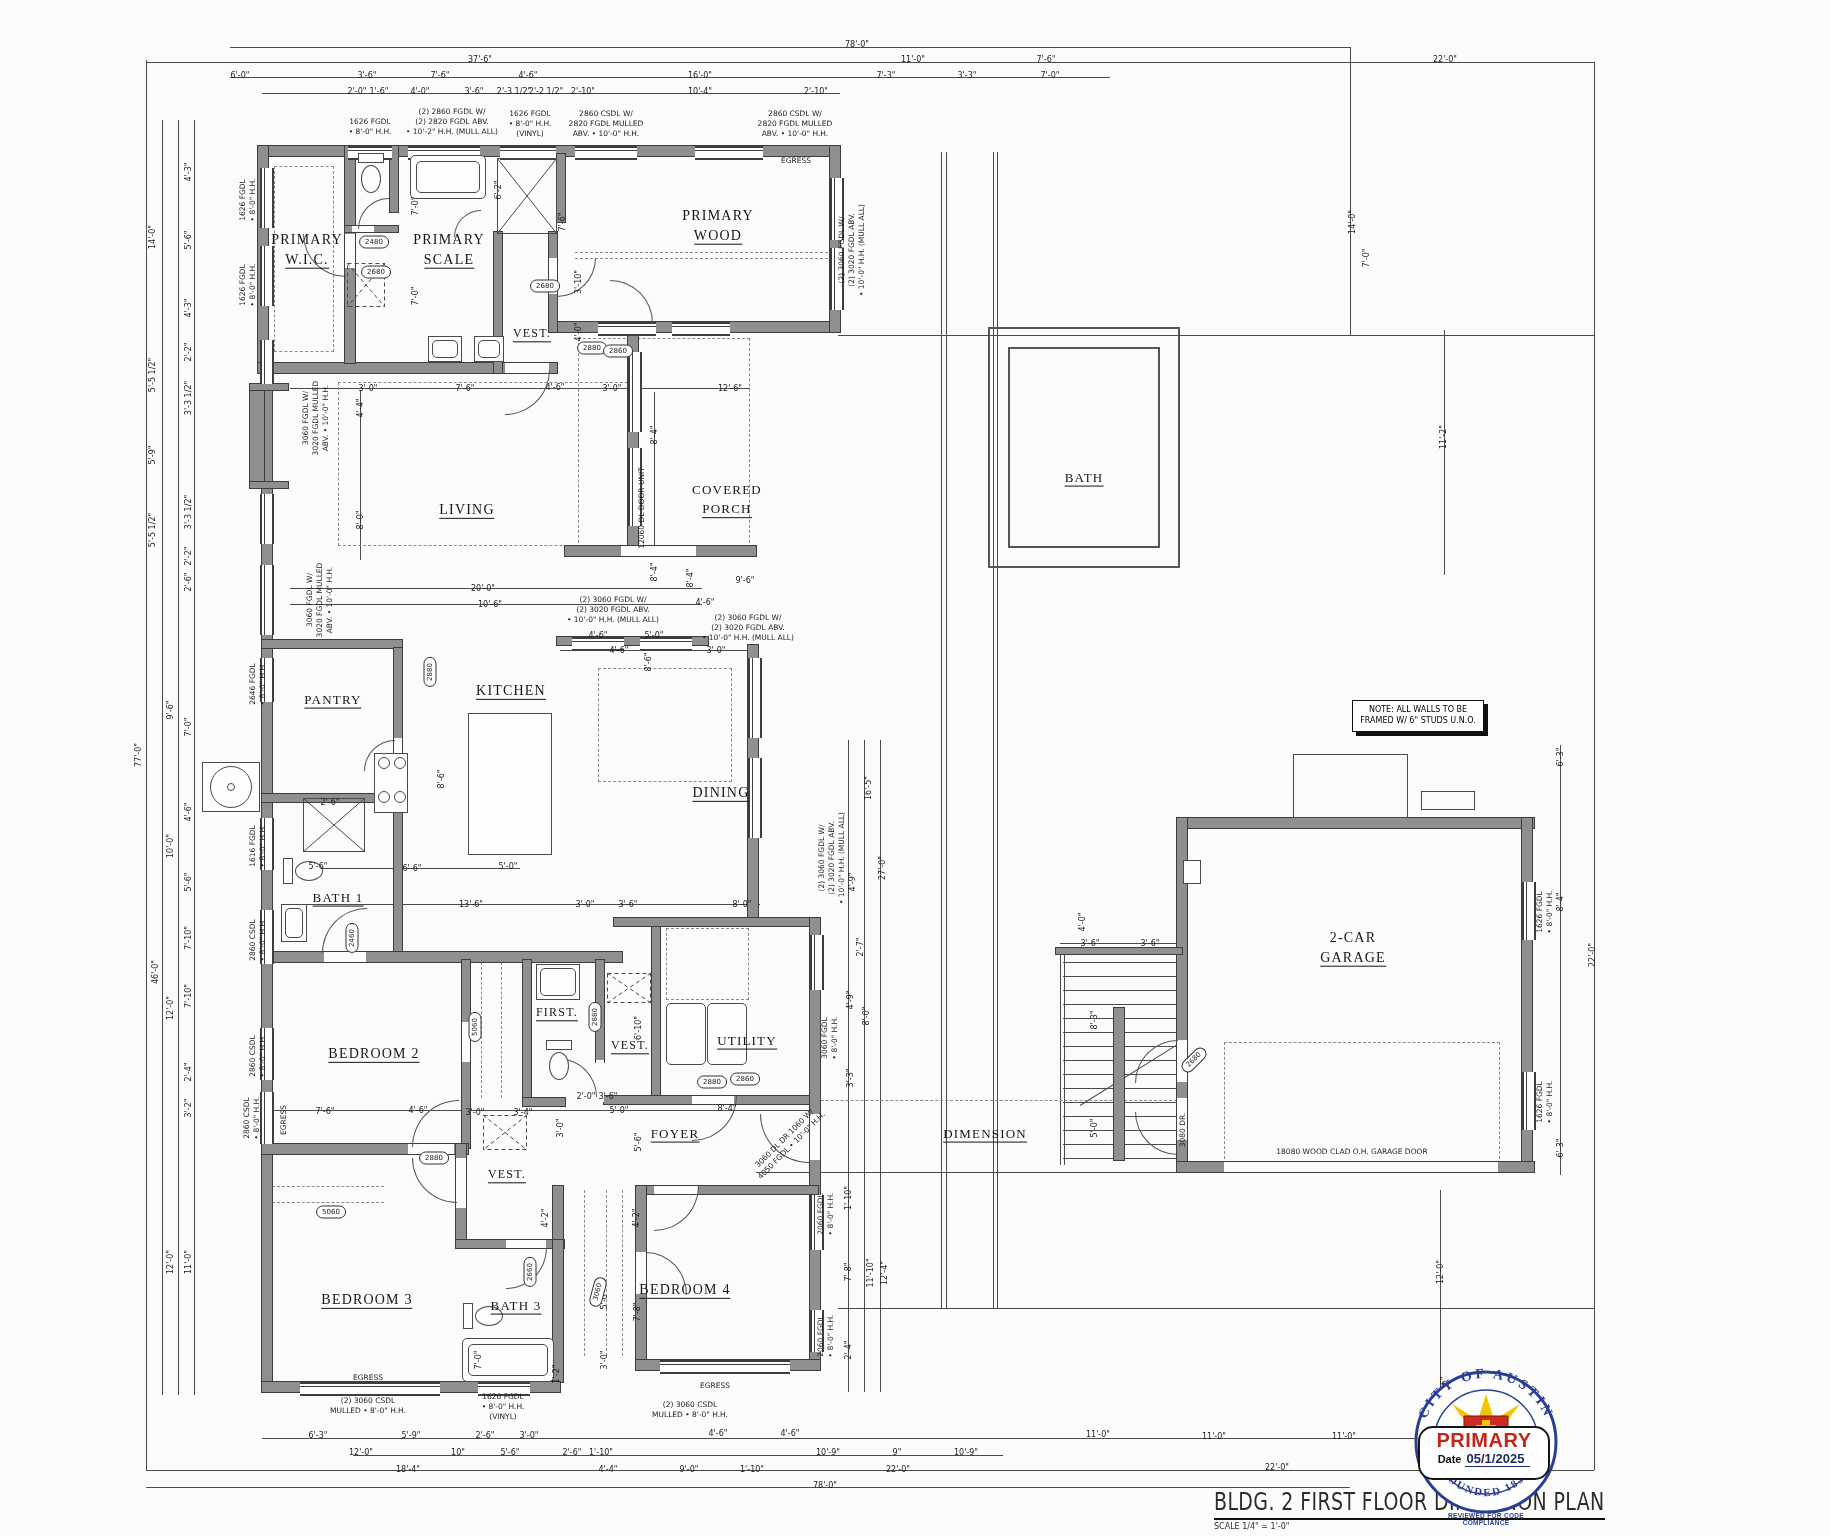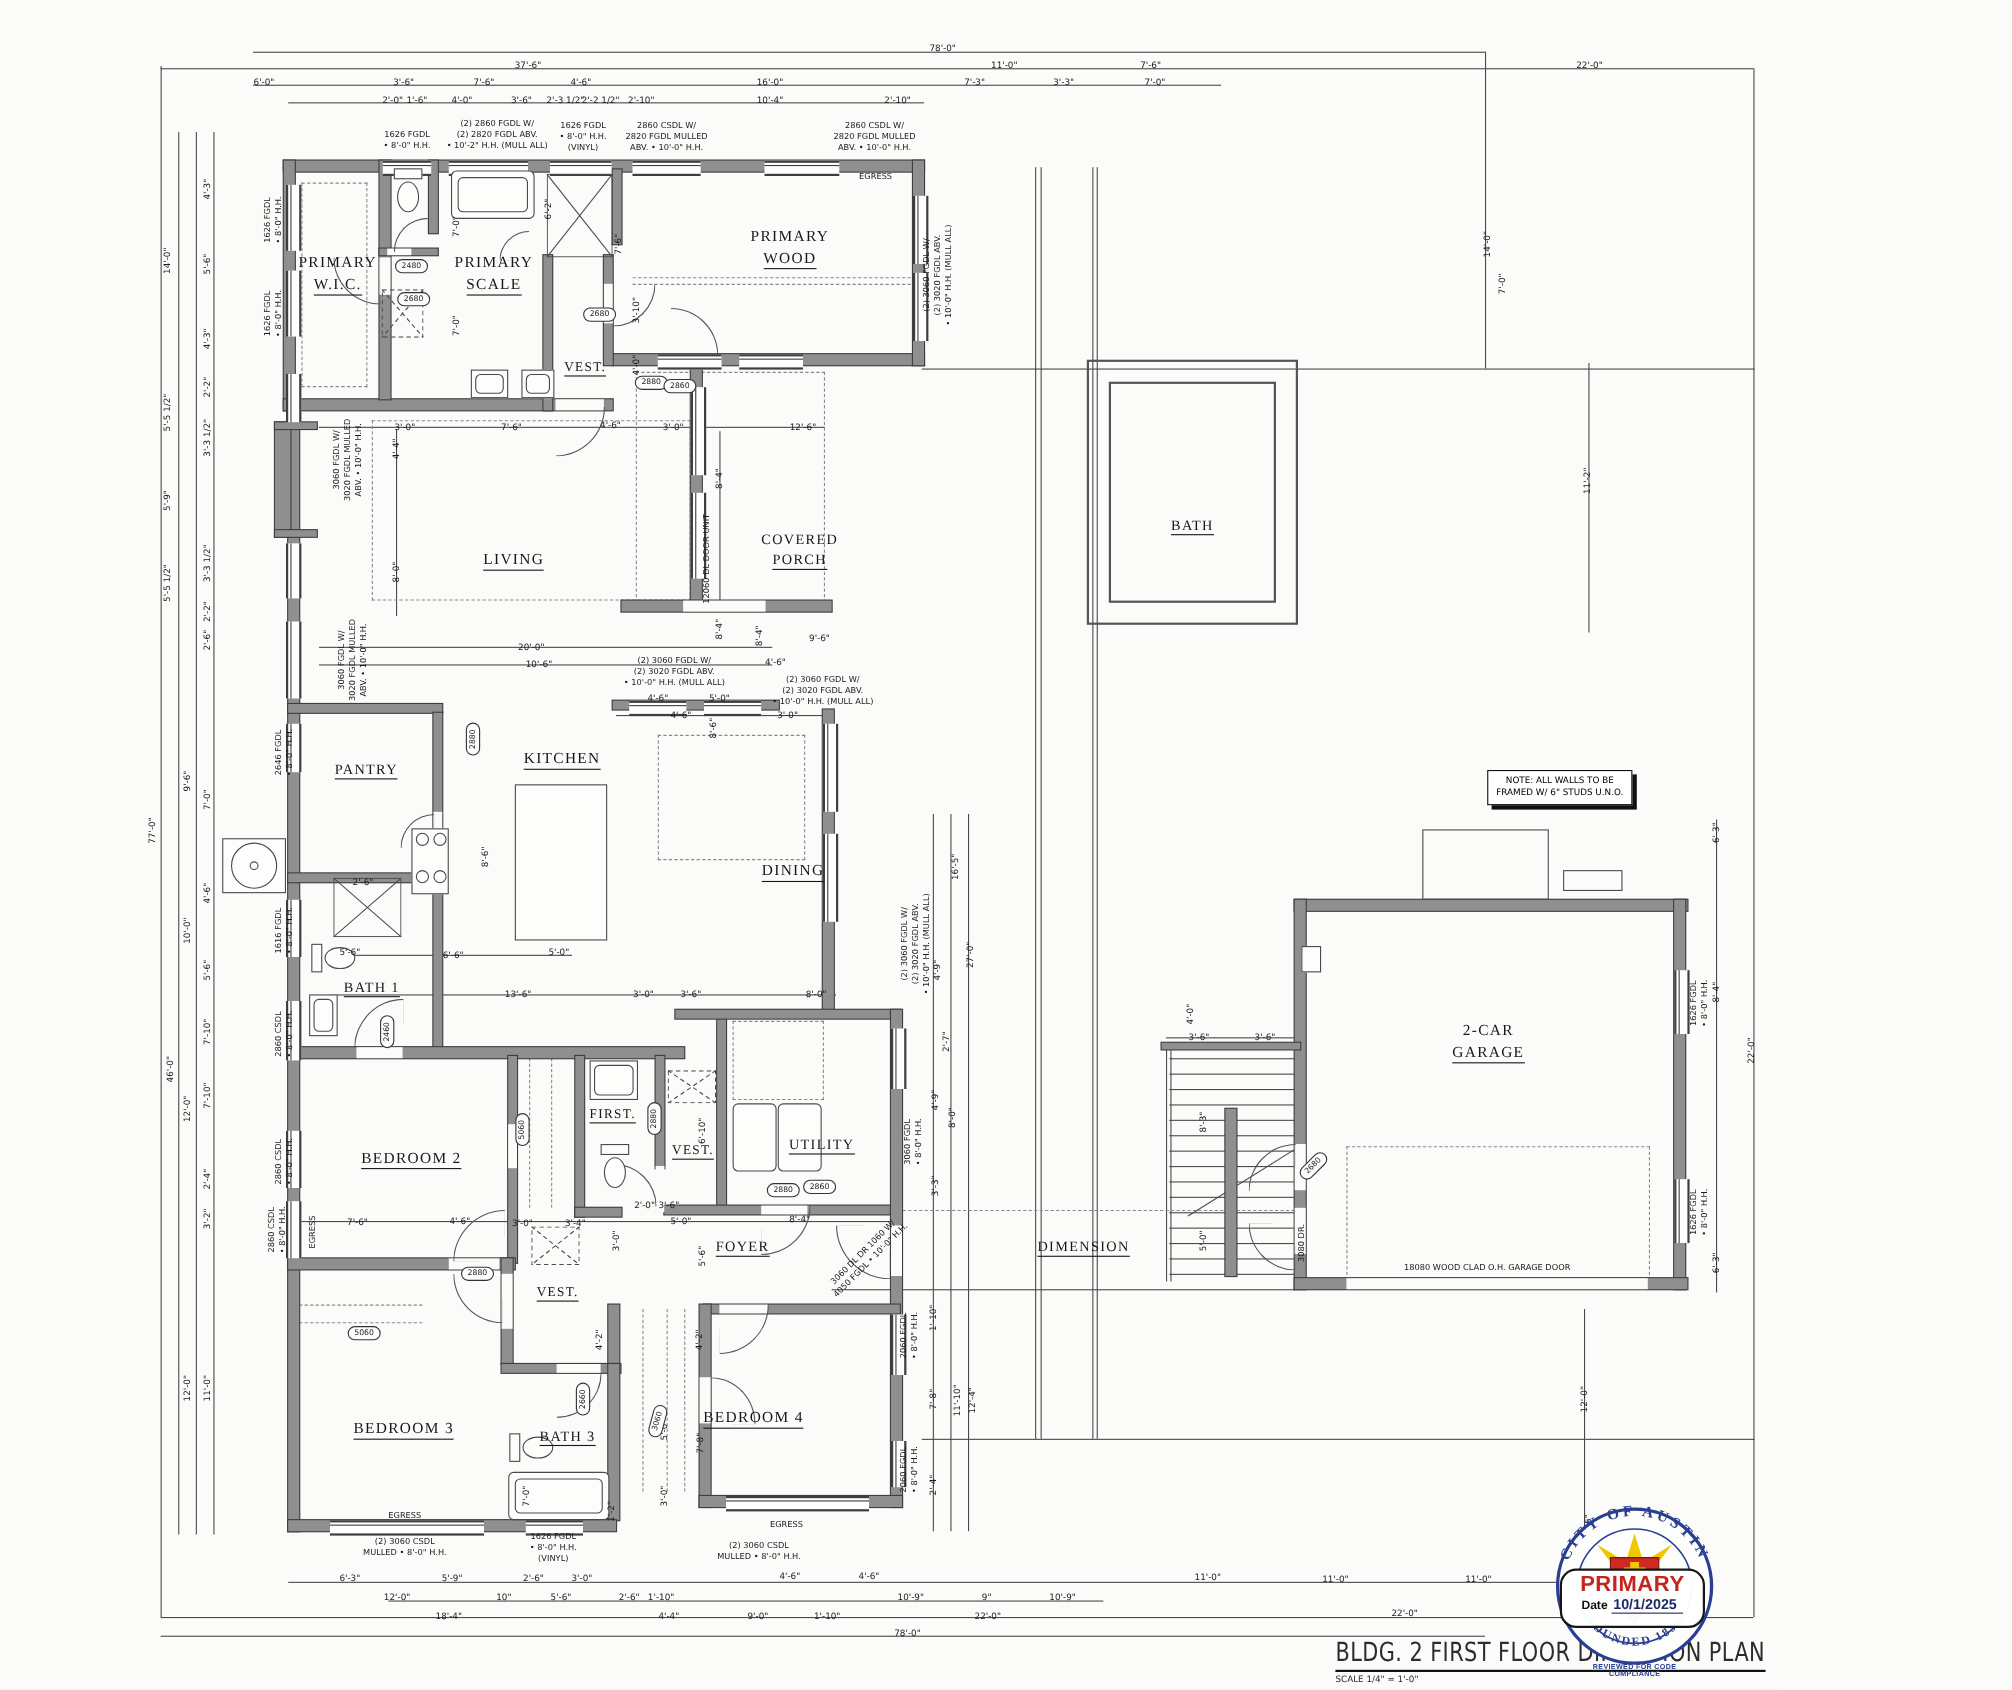--- a/index.html
+++ b/index.html
@@ -645,18 +645,18 @@
         <textPath id="seal-top-tp" href="#seal-top-path" startOffset="50%" text-anchor="middle">CITY OF AUSTIN</textPath>
       </text>
       <text font-family="Liberation Serif, serif" font-size="11" font-weight="bold" fill="#2b3f92" letter-spacing="2">
         <textPath id="seal-bot-tp" href="#seal-bot-path" startOffset="50%" text-anchor="middle">FOUNDED 1839</textPath>
       </text>
     </svg>
     <div id="approved-banner">
       <div id="approved-text">PRIMARY</div>
       <div id="date-row">
         <span>Date</span>
-        <span id="date-val">10/1/2025</span>
+        <span id="date-val">05/1/2025</span>
       </div>
     </div>
     <div id="reviewed">REVIEWED FOR CODE COMPLIANCE</div>
   </div>
 </div>
 
 </body></html>

